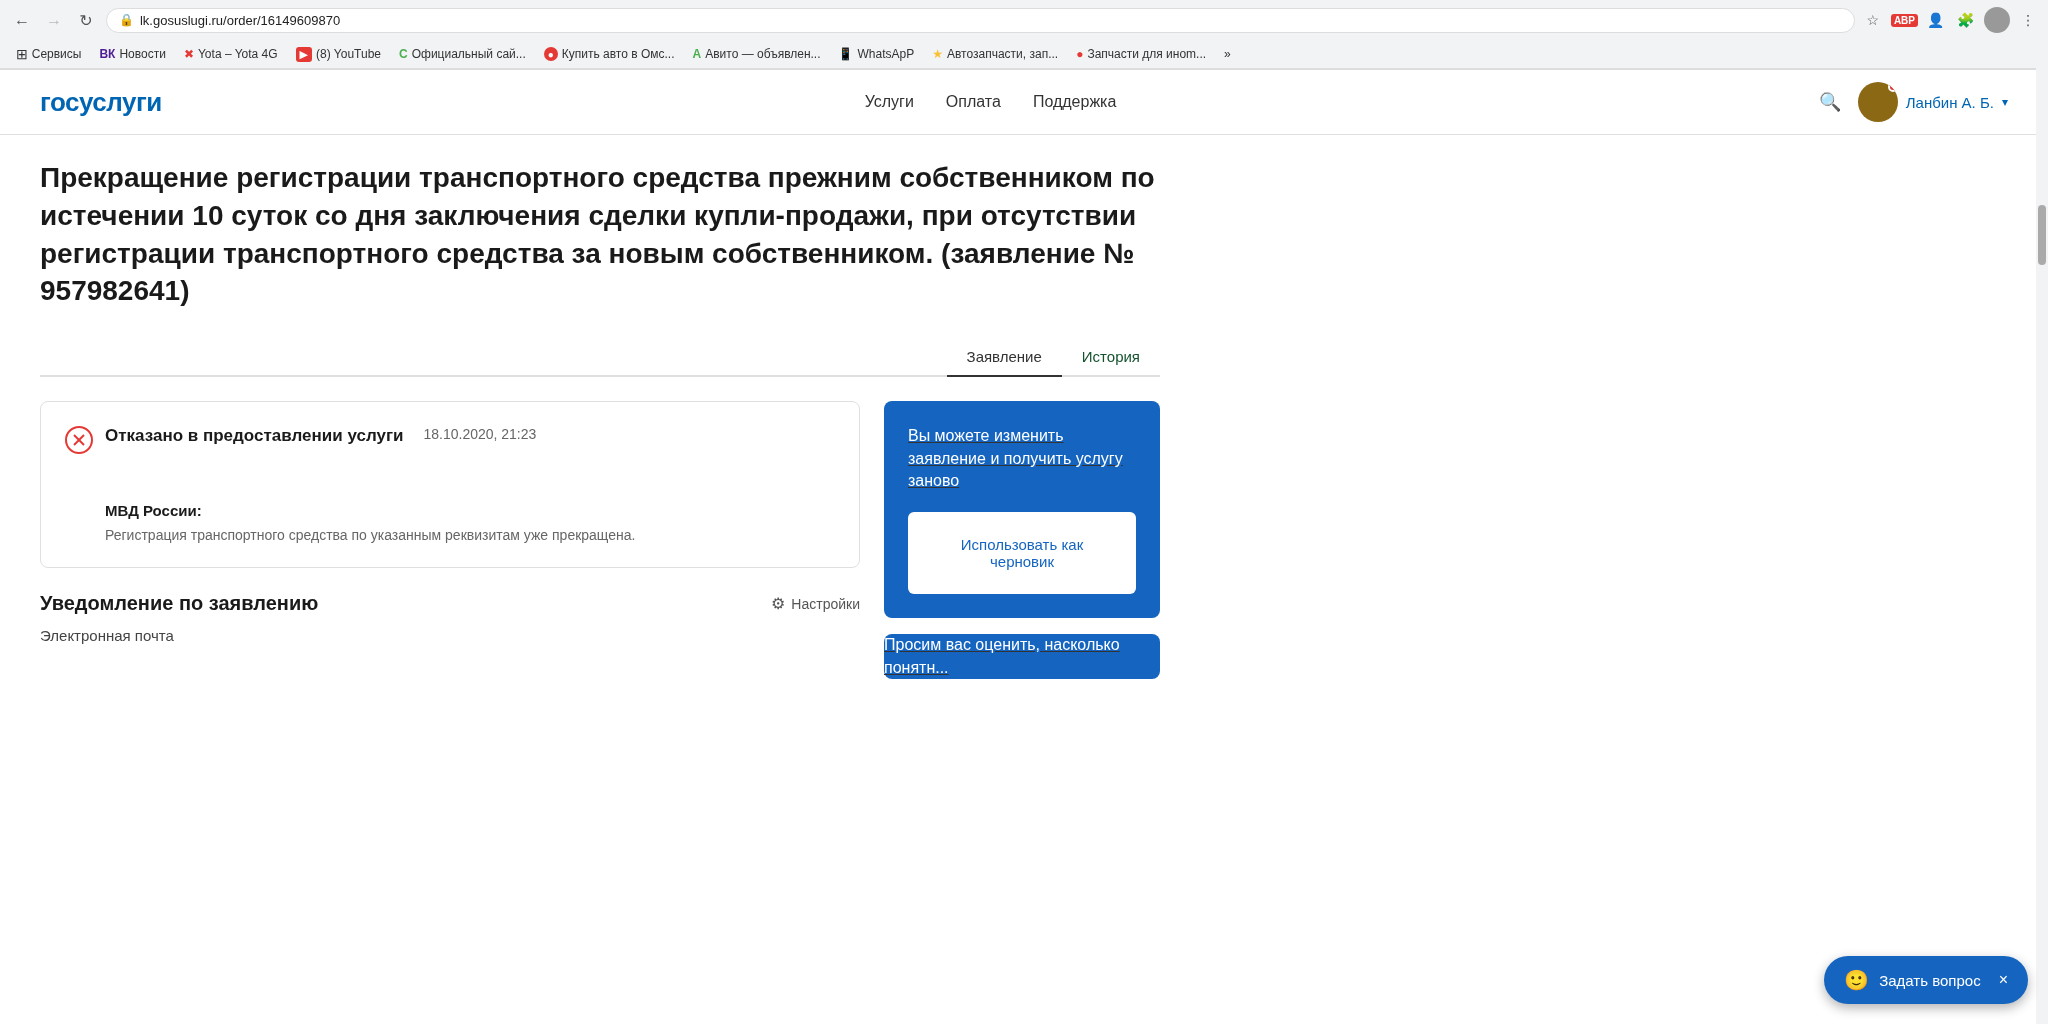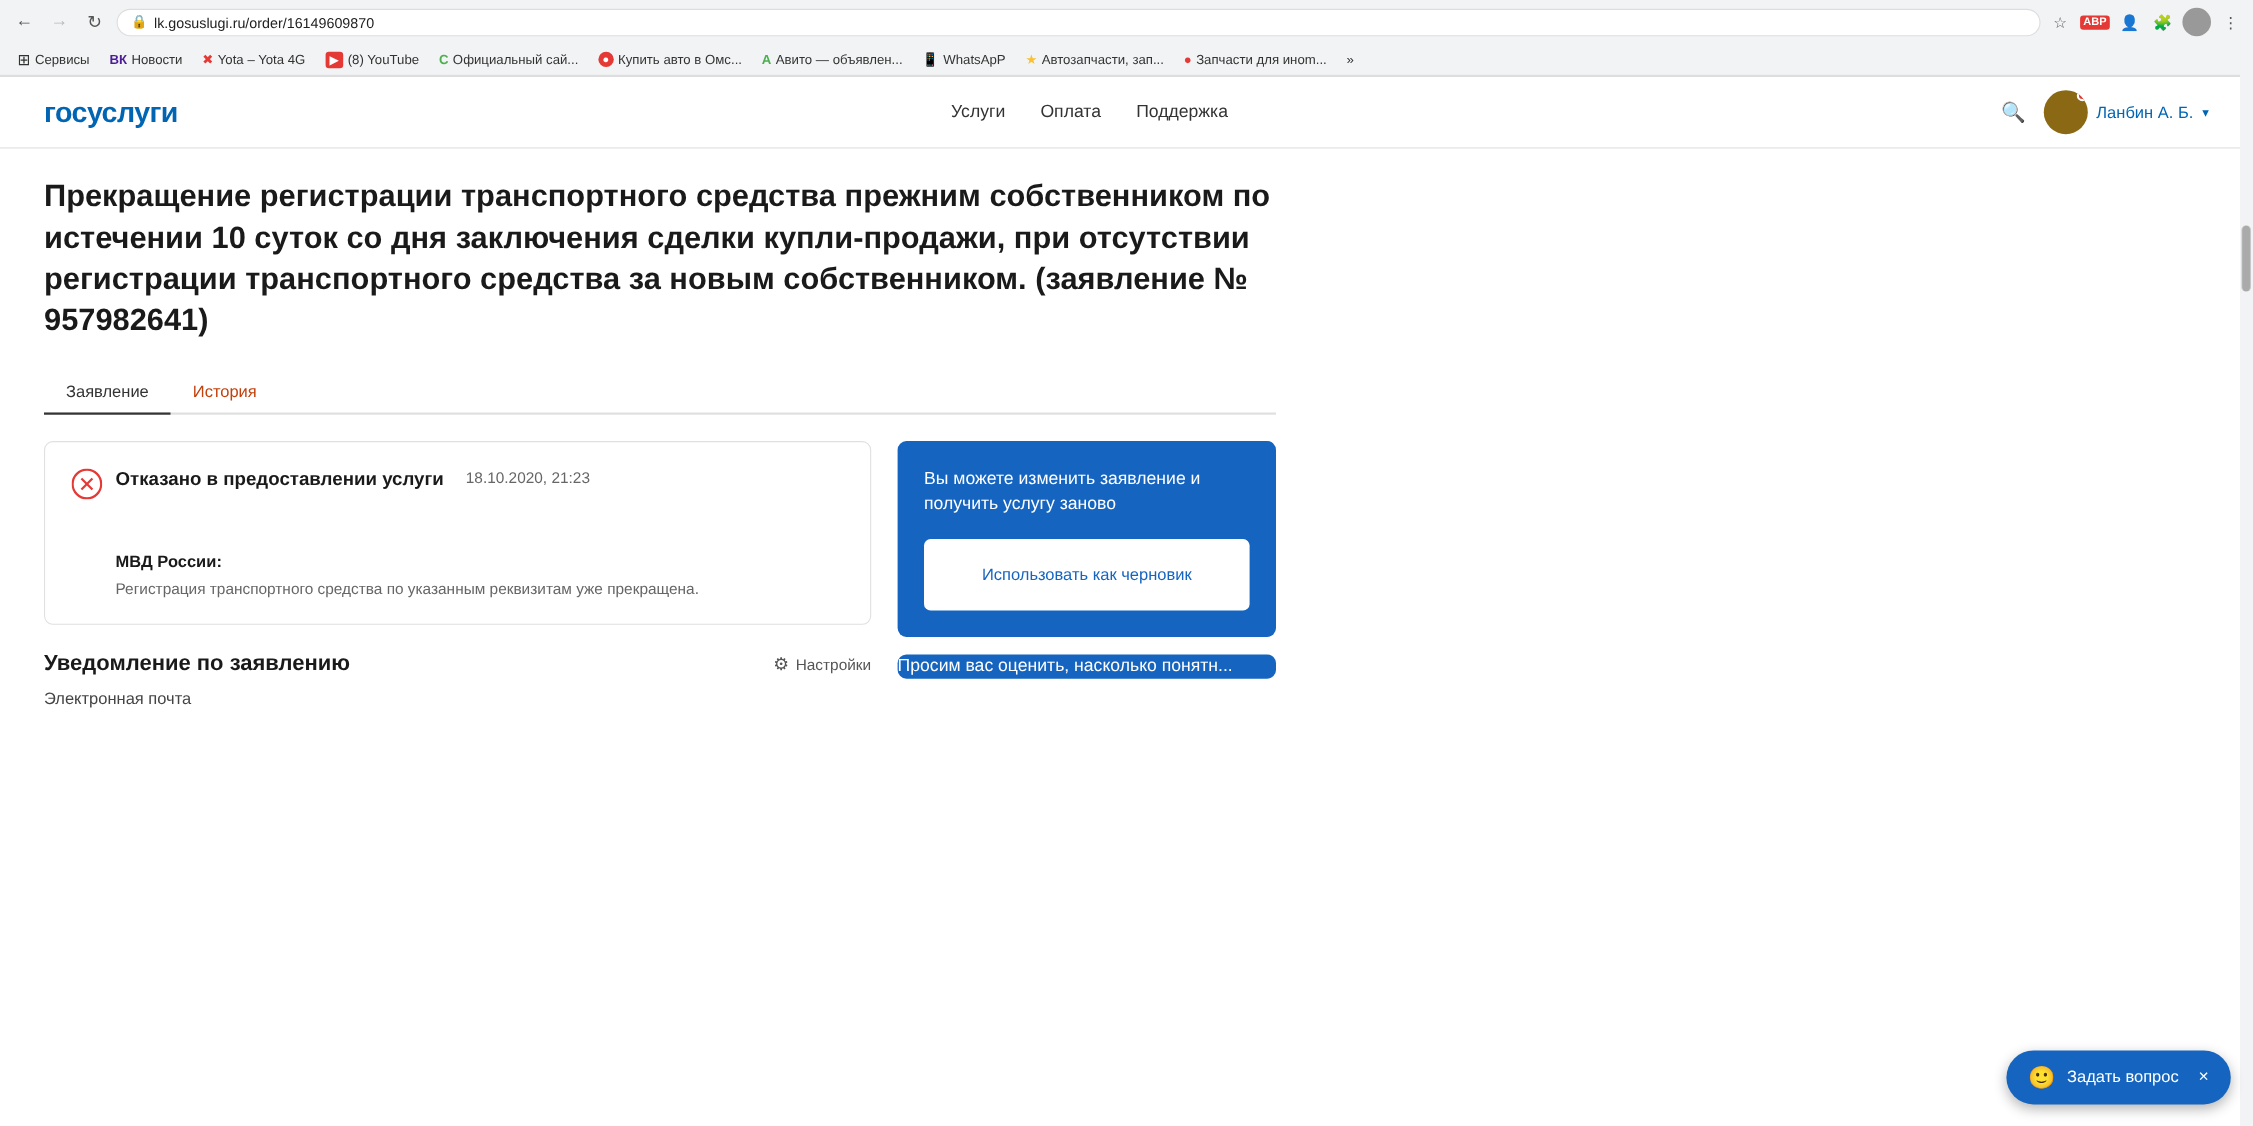--- a/index.html
+++ b/index.html
@@ -37,29 +37,29 @@
     .user-avatar .notification-dot { position: absolute; top: 0; right: 0; width: 10px; height: 10px; background: #e63535; border-radius: 50%; border: 2px solid #fff; }
     .user-name { font-size: 15px; color: #0065b3; }
     .chevron { font-size: 12px; color: #0065b3; }
 
     
     .page-content { padding: 24px 40px; max-width: 1200px; }
 
     .page-title { font-size: 28px; font-weight: bold; color: #1a1a1a; line-height: 1.35; margin-bottom: 28px; }
 
     
-    .tabs { display: flex; gap: 0; border-bottom: 2px solid #e0e0e0; margin-bottom: 24px; }
+    .tabs { display: flex; gap: 0; border-bottom: 2px solid #e0e0e0; margin-bottom: 24px; justify-content: flex-end; }
     .tab { padding: 10px 20px; cursor: pointer; font-size: 15px; color: #555; border-bottom: 2px solid transparent; margin-bottom: -2px; }
     .tab.active { color: #333; border-bottom: 2px solid #333; font-weight: 500; }
-    .tab.blue { color: #c2410c; }
+    .tab.blue { color: #14532d; }
 
     
     .main-layout { display: flex; gap: 24px; }
     .content-area { flex: 1; }
-    .sidebar { width: 344px; flex-shrink: 0; }
+    .sidebar { width: 276px; flex-shrink: 0; text-decoration: underline; }
 
     
     .status-card { border: 1px solid #e0e0e0; border-radius: 8px; padding: 24px; margin-bottom: 24px; }
     .status-header { display: flex; align-items: flex-start; gap: 12px; margin-bottom: 16px; }
     .status-icon { width: 28px; height: 28px; flex-shrink: 0; }
     .status-title { font-size: 17px; font-weight: bold; color: #1a1a1a; }
     .status-date { font-size: 14px; color: #666; margin-left: 8px; }
     .status-org { font-size: 15px; font-weight: bold; color: #1a1a1a; margin-bottom: 8px; margin-left: 40px; margin-top: 48px; }
     .status-text { font-size: 14px; color: #666; margin-left: 40px; }
 

